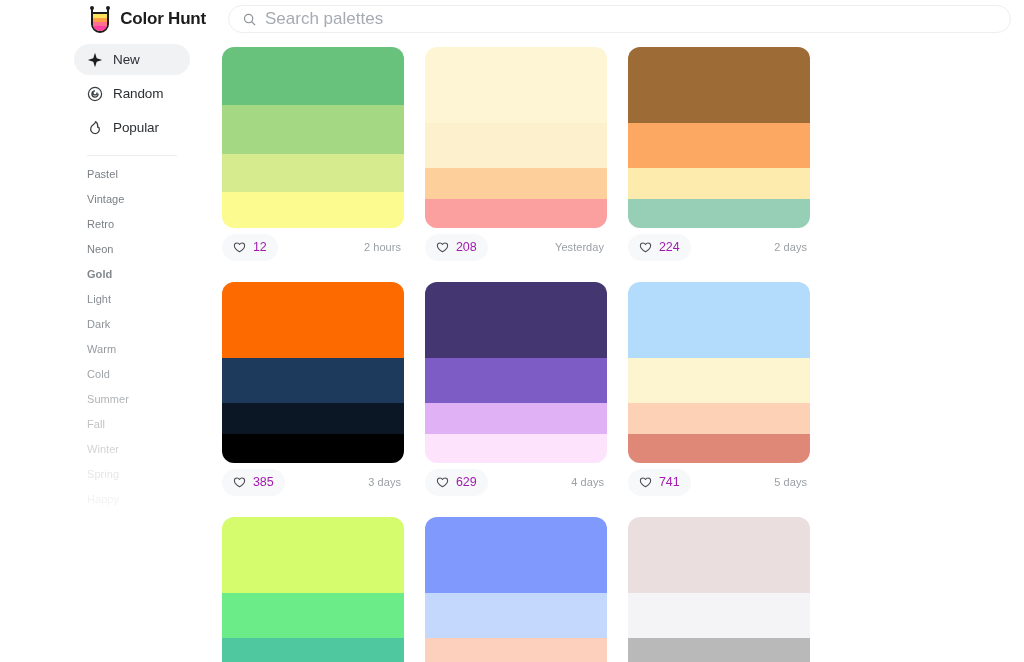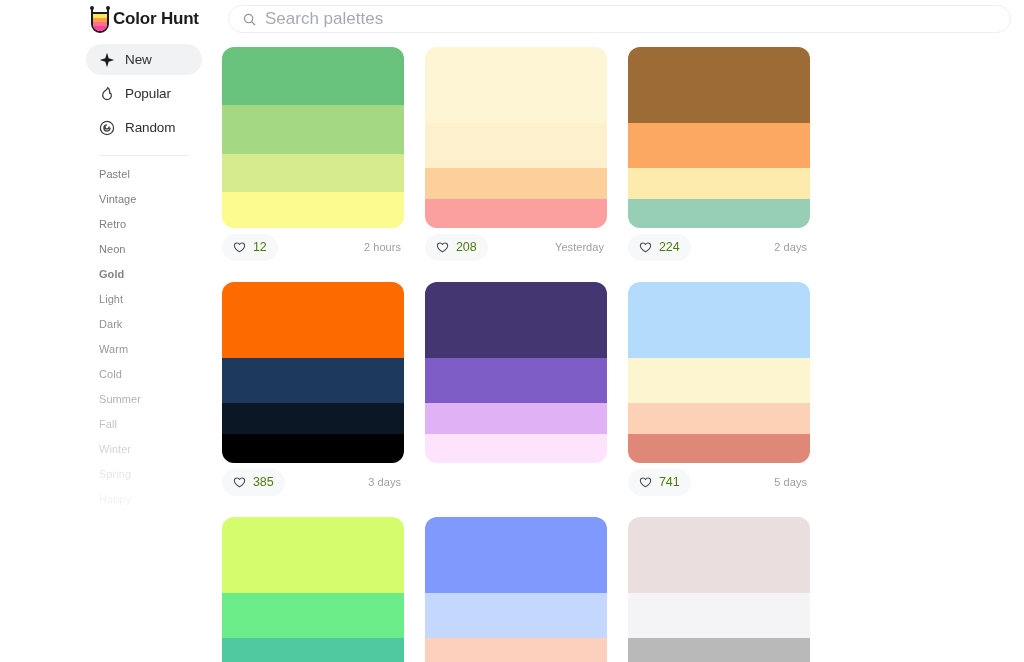--- a/index.html
+++ b/index.html
@@ -25,20 +25,21 @@
     z-index: 20;
   }
 
   .brand {
     display: flex;
     align-items: center;
     gap: 1px;
     margin-left: 88px;
     width: 118px;
     cursor: pointer;
+    justify-content: space-between;
   }
 
   .logo-mark {
     width: 24px;
     height: 27px;
     position: relative;
     flex: none;
   }
   .logo-body {
     position: absolute;
@@ -103,21 +104,21 @@
     color: #34373b;
     width: 100%;
     padding: 0;
   }
   .search-input::placeholder { color: #a6abb2; }
 
   
   .sidebar {
     position: absolute;
     top: 44px;
-    left: 86px;
+    left: 74px;
     width: 116px;
     z-index: 10;
   }
 
   .nav-item {
     height: 31px;
     display: flex;
     align-items: center;
     gap: 10px;
     padding: 0 13px;
@@ -188,21 +189,21 @@
     gap: 7px;
     height: 27px;
     padding: 0 11px;
     border-radius: 14px;
     background: #f7f8f9;
     cursor: pointer;
   }
   .heart-ico { width: 13px; height: 12px; display: block; flex: none; }
   .like-count {
     font-size: 12.5px;
-    color: #4d7c0f;
+    color: #a21caf;
     letter-spacing: -0.1px;
   }
   .time-ago {
     font-size: 11px;
     color: #9ba0a6;
     padding-right: 3px;
     letter-spacing: 0.05px;
   }
 </style>
 </head>
@@ -239,31 +240,31 @@
 
   <div class="nav-item active">
     <svg class="nav-ico" viewBox="0 0 16 16">
       <path d="M8 0.8 L9.7 6.3 L15.2 8 L9.7 9.7 L8 15.2 L6.3 9.7 L0.8 8 L6.3 6.3 Z" fill="#1c1c1c"></path>
     </svg>
     <span class="nav-label">New</span>
   </div>
 
   <div class="nav-item">
     <svg class="nav-ico" viewBox="0 0 16 16" fill="none">
-      <path d="M8.6 1.6 C8.6 4.2 5.1 4.6 4.0 7.4 C3.0 10.0 4.6 13.6 8.0 13.6 C10.9 13.6 12.6 11.4 12.3 8.9 C12.1 7.3 11.2 6.6 10.7 7.3 C11.0 4.6 9.9 2.5 8.6 1.6 Z" stroke="#3c4045" stroke-width="1.25" stroke-linejoin="round"></path>
-    </svg>
-    <span class="nav-label">Popular</span>
-  </div>
-
-  <div class="nav-item">
-    <svg class="nav-ico" viewBox="0 0 16 16" fill="none">
       <circle cx="8" cy="8" r="6.6" stroke="#3c4045" stroke-width="1.25"></circle>
       <path d="M11.1 8 A3.1 3.1 0 1 1 8 4.9 A2.0 2.0 0 1 0 10 6.9" stroke="#3c4045" stroke-width="1.25" stroke-linecap="round"></path>
     </svg>
     <span class="nav-label">Random</span>
+  </div>
+
+  <div class="nav-item">
+    <svg class="nav-ico" viewBox="0 0 16 16" fill="none">
+      <path d="M8.6 1.6 C8.6 4.2 5.1 4.6 4.0 7.4 C3.0 10.0 4.6 13.6 8.0 13.6 C10.9 13.6 12.6 11.4 12.3 8.9 C12.1 7.3 11.2 6.6 10.7 7.3 C11.0 4.6 9.9 2.5 8.6 1.6 Z" stroke="#3c4045" stroke-width="1.25" stroke-linejoin="round"></path>
+    </svg>
+    <span class="nav-label">Popular</span>
   </div>
 
 
   <div class="nav-divider"></div>
 
   <div class="tag-list">
       <div class="tag-item" style="opacity: 1;">Pastel</div>
       <div class="tag-item" style="opacity: 1;">Vintage</div>
       <div class="tag-item" style="opacity: 1;">Retro</div>
       <div class="tag-item" style="opacity: 1;">Neon</div>
@@ -349,20 +350,29 @@
         <span class="time-ago">3 days</span>
       </div>
     </div>
     <div class="card">
       <div class="swatches">
         <div class="swatch" style="background: rgb(68, 54, 112); height: 42%;"></div>
         <div class="swatch" style="background: rgb(125, 92, 198); height: 25%;"></div>
         <div class="swatch" style="background: rgb(224, 178, 245); height: 17%;"></div>
         <div class="swatch" style="background: rgb(253, 228, 252); height: 16%;"></div>
       </div>
+      <div class="card-footer">
+        <div class="like-pill">
+          <svg class="heart-ico" viewBox="0 0 16 15" fill="none">
+            <path d="M8 13.4 C8 13.4 1.6 9.6 1.6 5.8 C1.6 3.8 3.1 2.4 4.9 2.4 C6.2 2.4 7.4 3.2 8 4.3 C8.6 3.2 9.8 2.4 11.1 2.4 C12.9 2.4 14.4 3.8 14.4 5.8 C14.4 9.6 8 13.4 8 13.4 Z" stroke="#4a4e53" stroke-width="1.35" stroke-linejoin="round"></path>
+          </svg>
+          <span class="like-count">629</span>
+        </div>
+        <span class="time-ago">4 days</span>
+      </div>
     </div>
     <div class="card">
       <div class="swatches">
         <div class="swatch" style="background: rgb(179, 220, 252); height: 42%;"></div>
         <div class="swatch" style="background: rgb(253, 244, 208); height: 25%;"></div>
         <div class="swatch" style="background: rgb(252, 209, 182); height: 17%;"></div>
         <div class="swatch" style="background: rgb(223, 136, 120); height: 16%;"></div>
       </div>
       <div class="card-footer">
         <div class="like-pill">

